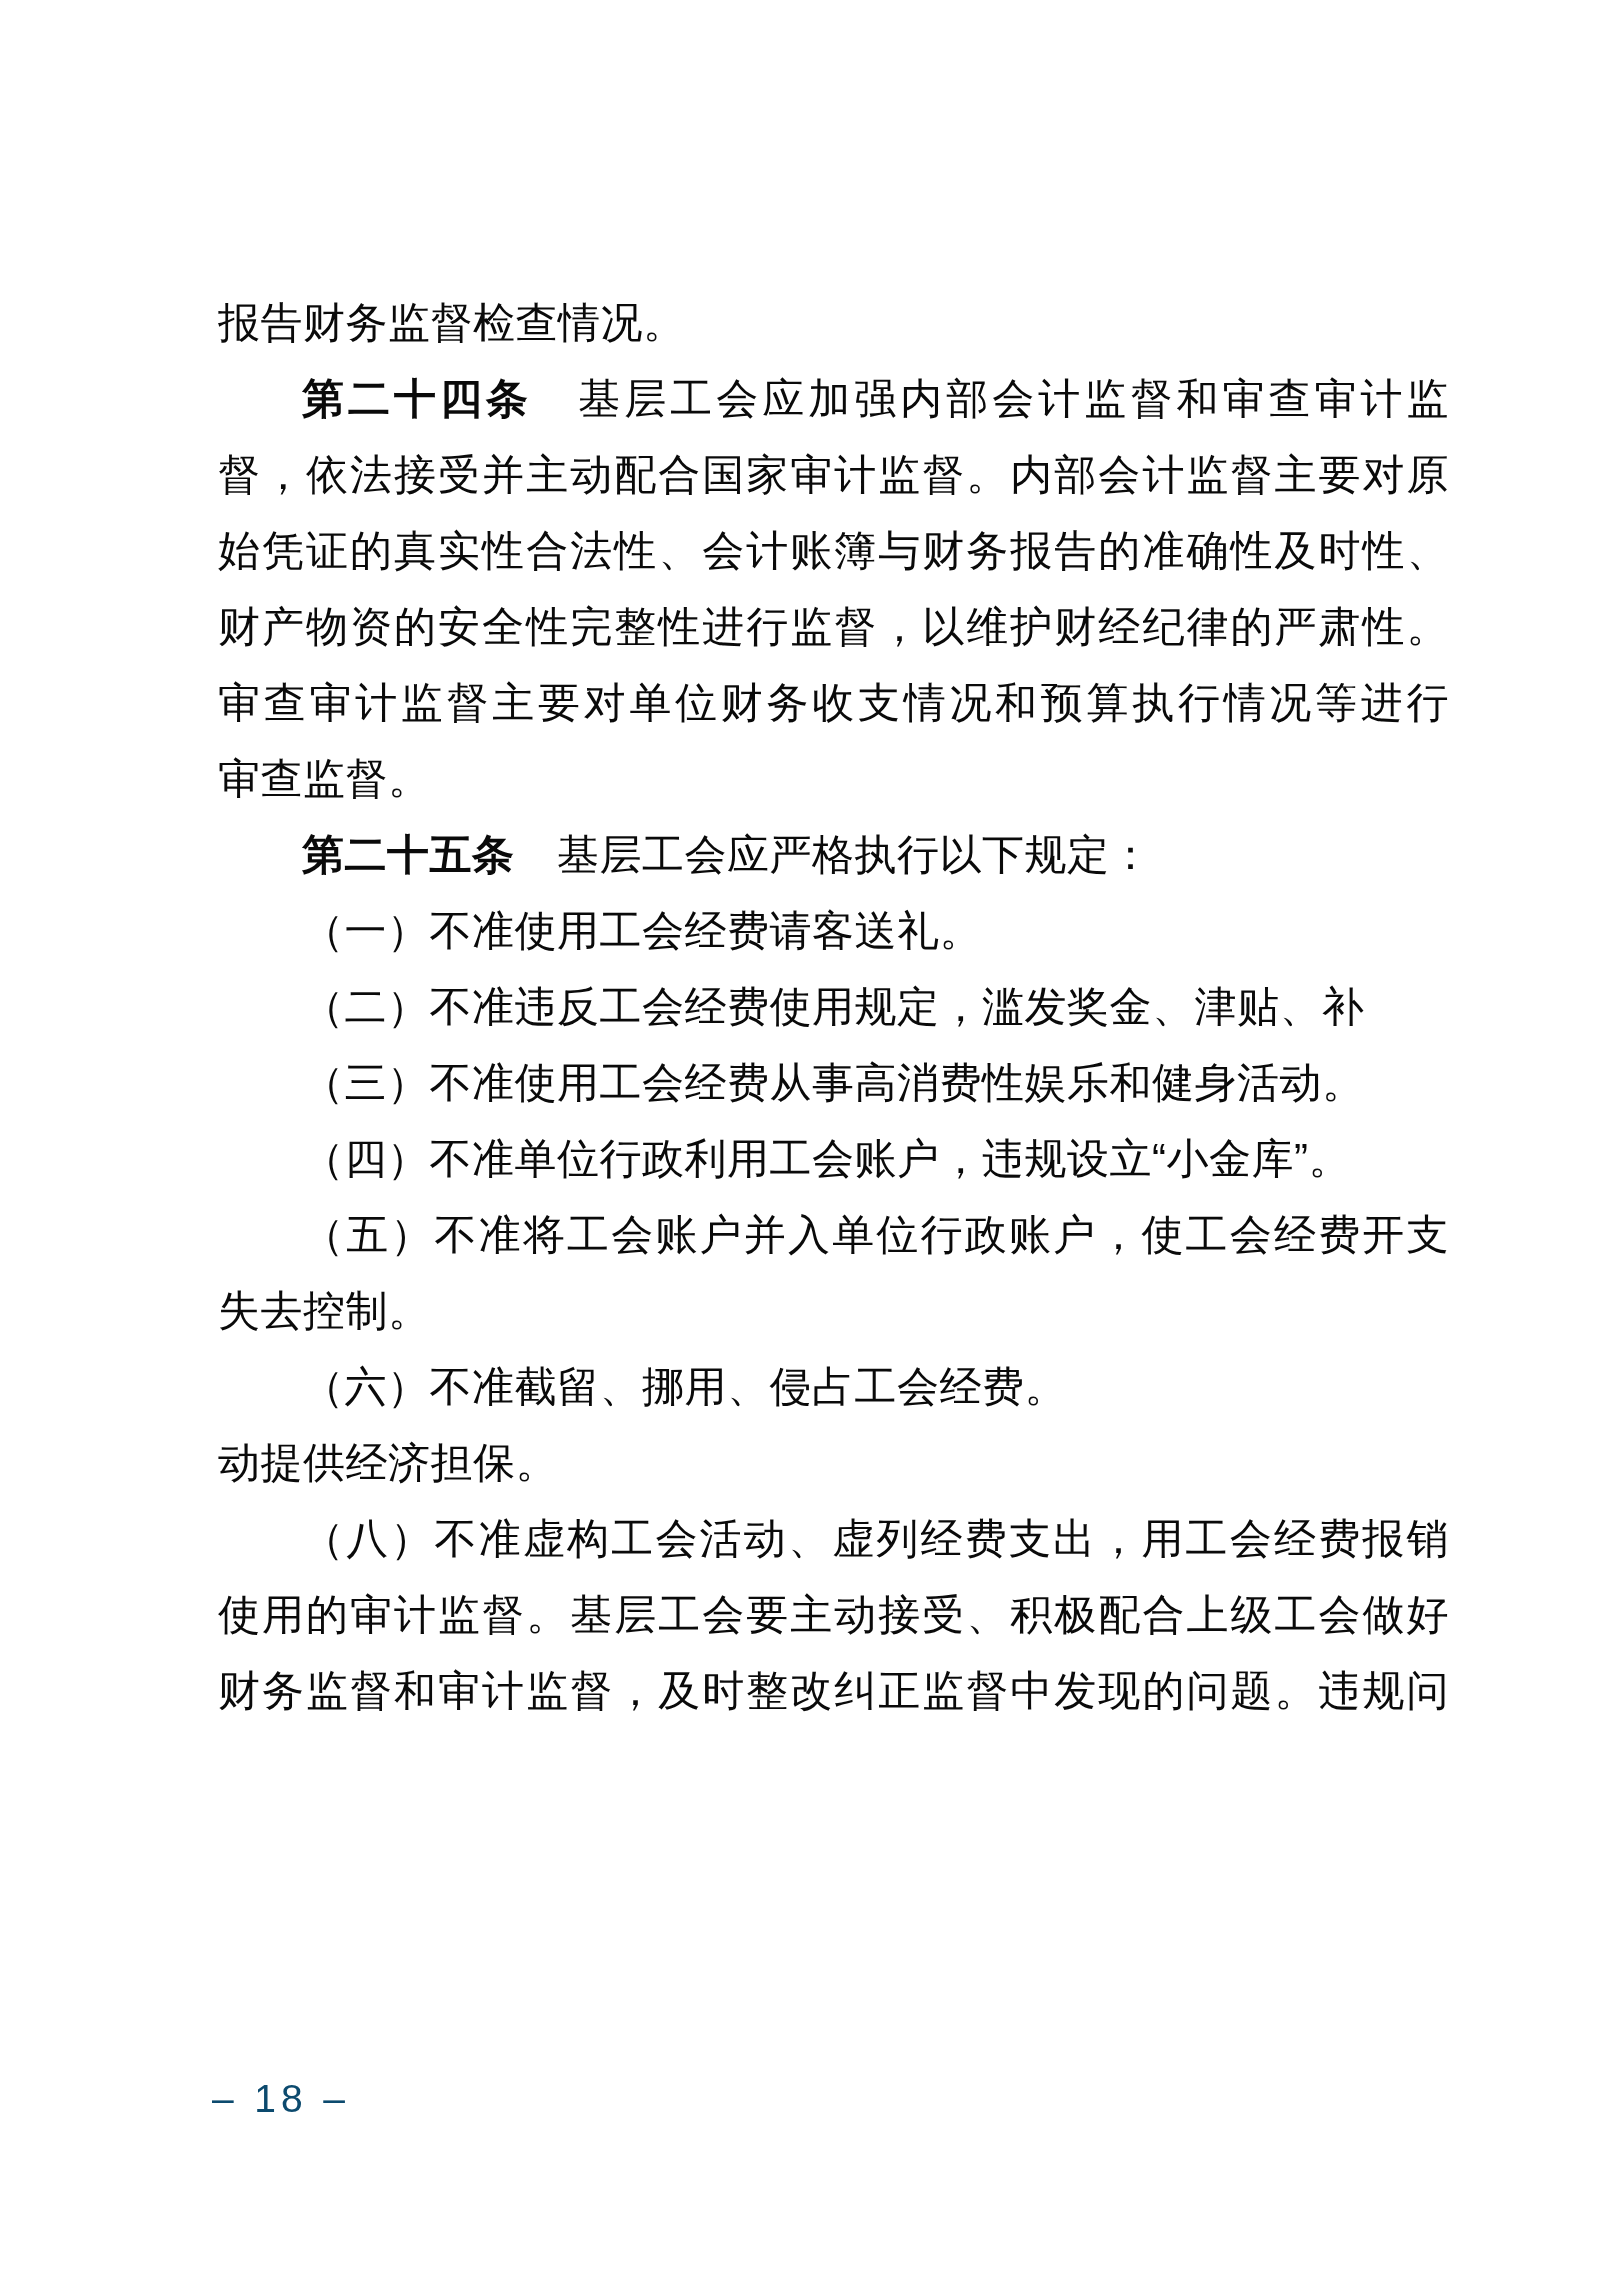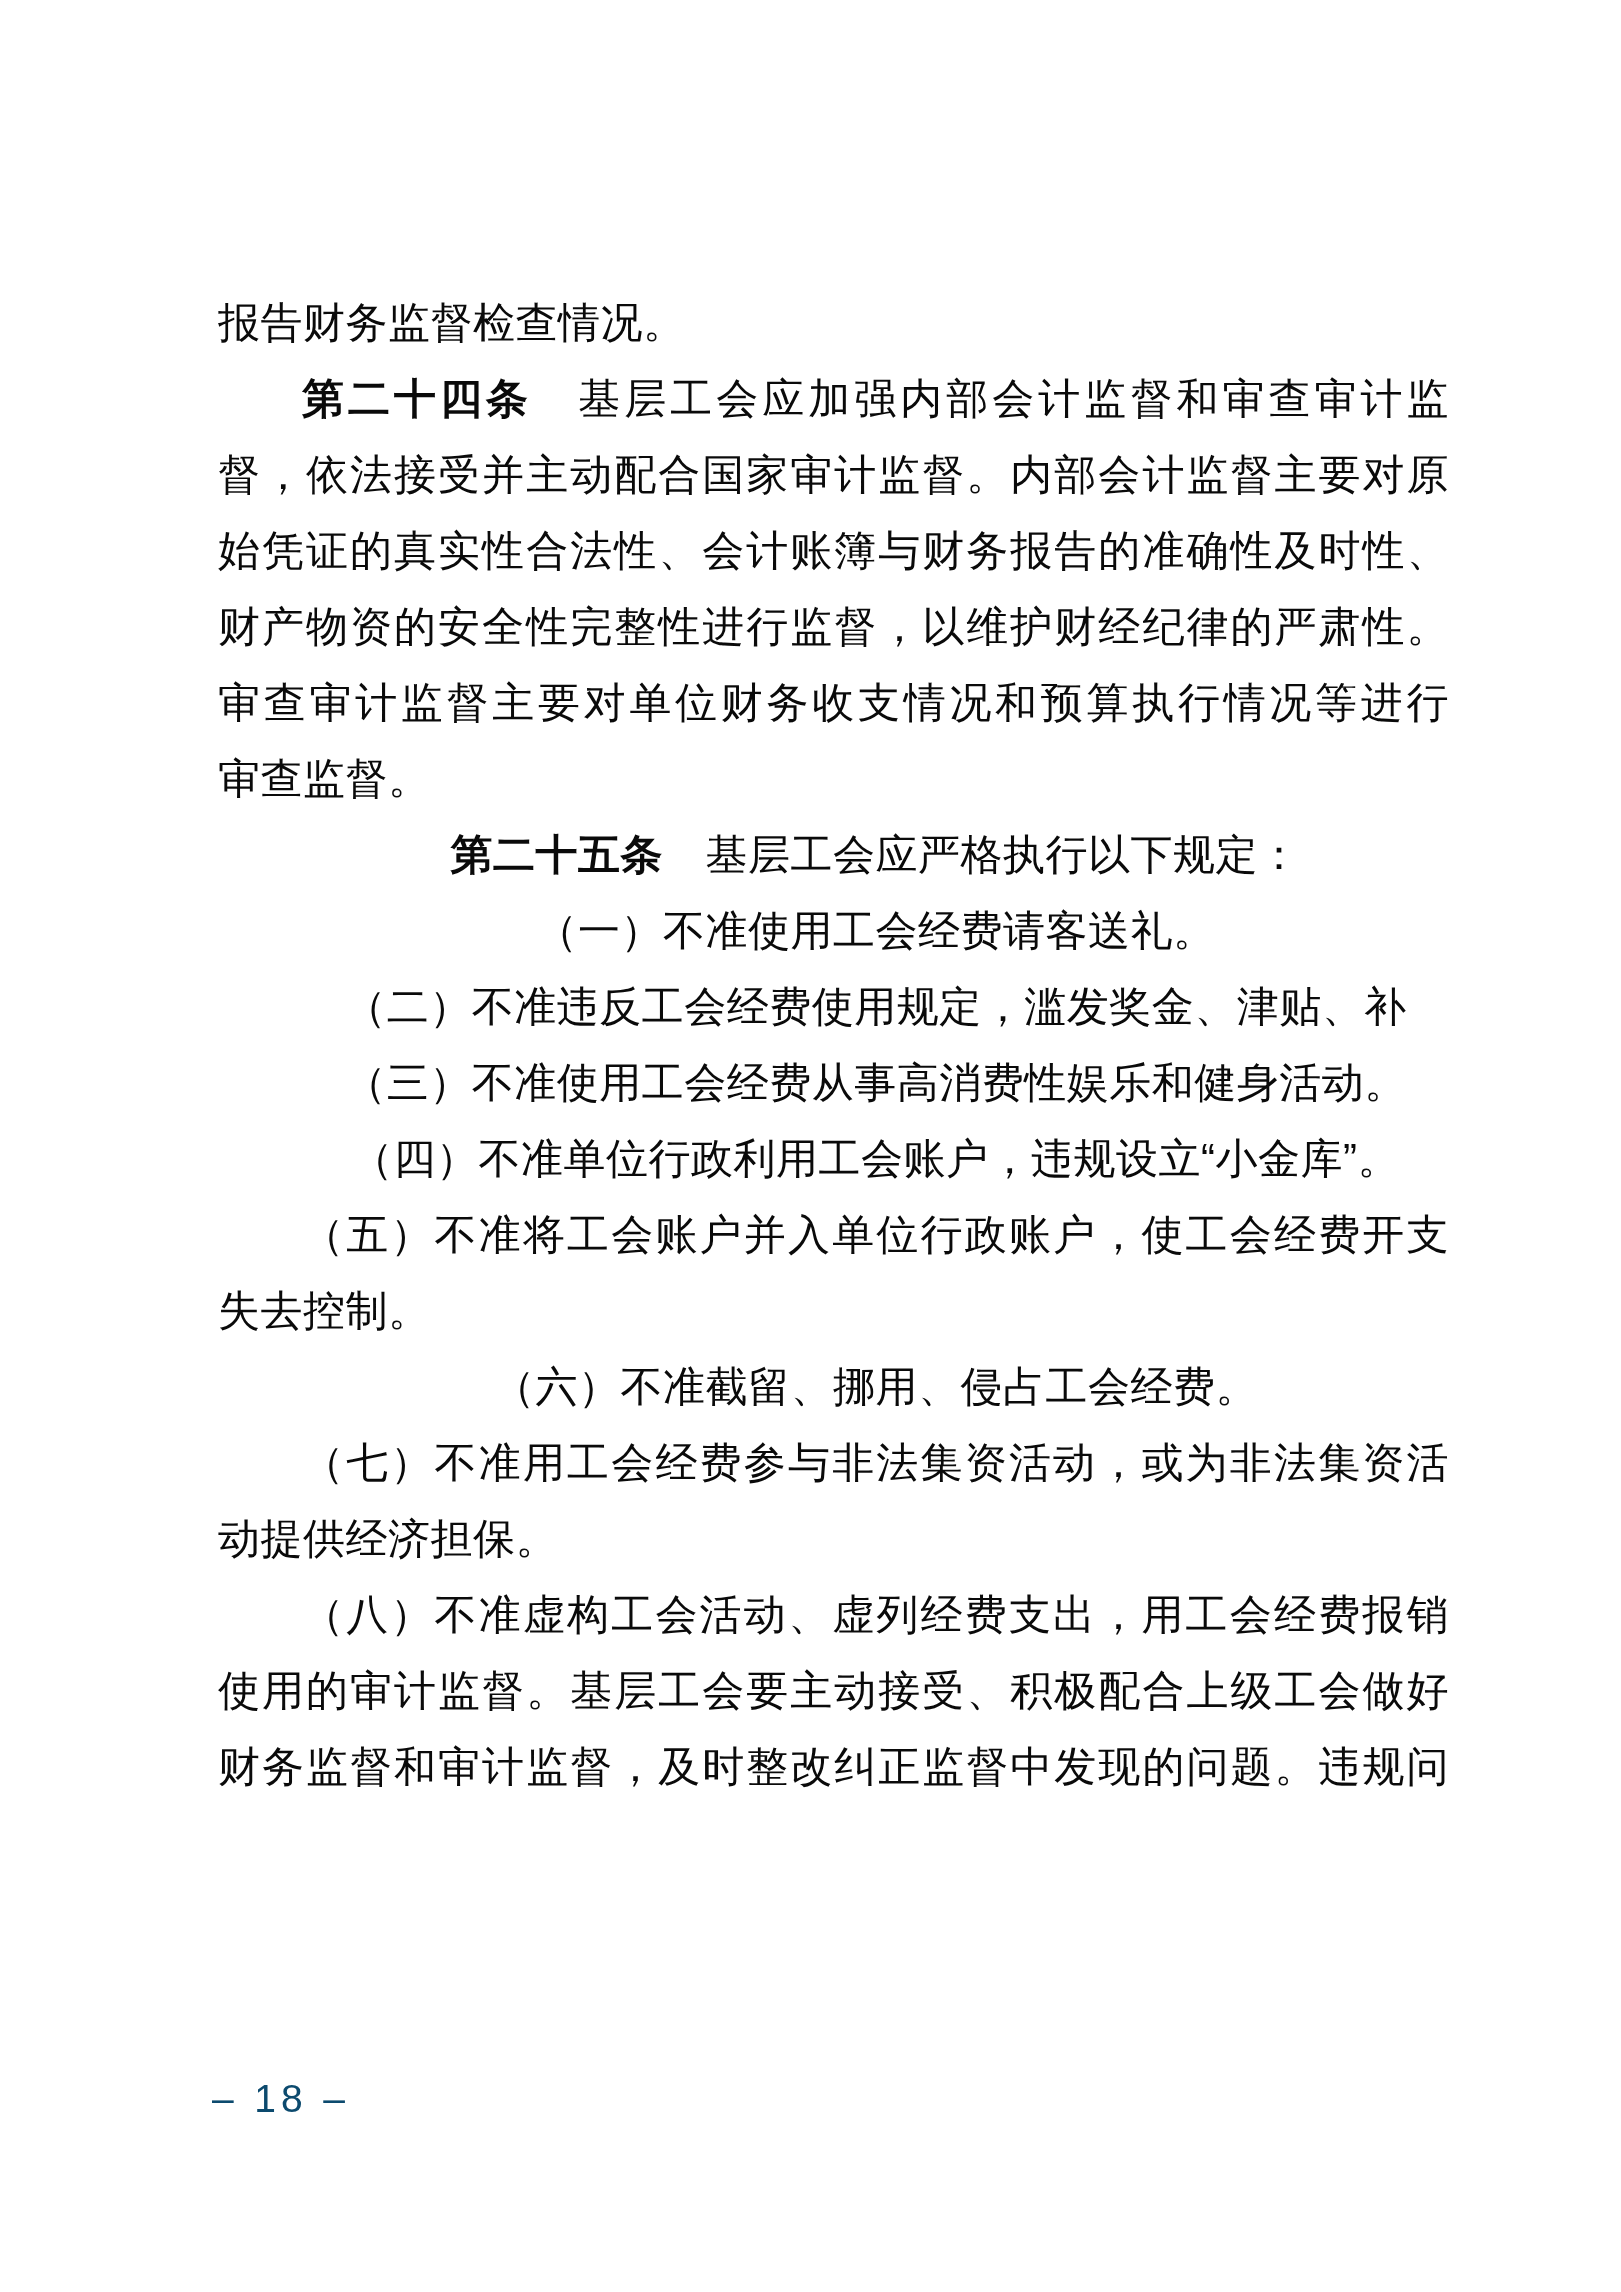--- a/index.html
+++ b/index.html
@@ -19,21 +19,21 @@
     width: 1231px;
     font-size: 42px;
   }
   .line {
     height: 76px;
     line-height: 76px;
     overflow: hidden;
     text-align: left;
     letter-spacing: 0.5px;
   }
-  .line.indent { padding-left: 84px; text-align: center; }
+  .line.indent { padding-left: 84px; }
   .line.fill {
     text-align: justify;
     text-justify: inter-character;
     text-align-last: justify;
   }
   .run { font-weight: 400; }
   .run.bold { font-weight: 700; }
   .footer {
     position: absolute;
     left: 212px;
@@ -58,21 +58,20 @@
       <div class="line fill"><span class="run">审查审计监督主要对单位财务收支情况和预算执行情况等进行</span></div>
       <div class="line"><span class="run">审查监督。</span></div>
       <div class="line indent"><span class="run bold">第二十五条</span><span class="run">　基层工会应严格执行以下规定：</span></div>
       <div class="line indent"><span class="run">（一）不准使用工会经费请客送礼。</span></div>
       <div class="line indent"><span class="run">（二）不准违反工会经费使用规定，滥发奖金、津贴、补贴。</span></div>
       <div class="line indent"><span class="run">（三）不准使用工会经费从事高消费性娱乐和健身活动。</span></div>
       <div class="line indent"><span class="run">（四）不准单位行政利用工会账户，违规设立“小金库”。</span></div>
       <div class="line indent fill"><span class="run">（五）不准将工会账户并入单位行政账户，使工会经费开支</span></div>
       <div class="line"><span class="run">失去控制。</span></div>
       <div class="line indent"><span class="run">（六）不准截留、挪用、侵占工会经费。</span></div>
-      <div class="line indent fill"><span class="run">（七）不准用工会经费参与非法集资活动，或为非法集资活</span></div>
       <div class="line"><span class="run">动提供经济担保。</span></div>
       <div class="line indent fill"><span class="run">（八）不准虚构工会活动、虚列经费支出，用工会经费报销</span></div>
       <div class="line fill"><span class="run">使用的审计监督。基层工会要主动接受、积极配合上级工会做好</span></div>
       <div class="line fill"><span class="run">财务监督和审计监督，及时整改纠正监督中发现的问题。违规问</span></div>
     </main>
   <div class="footer">
     <span>– 18 –</span>
   </div>
 </div>
 

